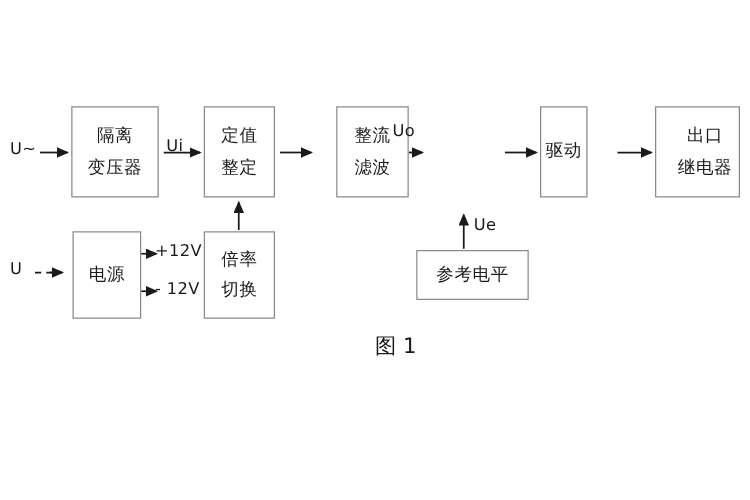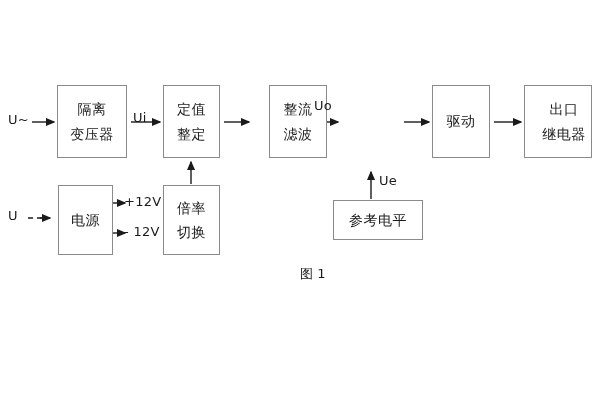--- a/index.html
+++ b/index.html
@@ -40,21 +40,21 @@
   }
   .lbl {
     position: absolute;
     font-size: 13px;
     white-space: nowrap;
     color: #1a1a1a;
     letter-spacing: 0.3px;
   }
   .caption {
     position: absolute;
-    font-size: 13px;
+    font-size: 17px;
     white-space: nowrap;
     color: #1a1a1a;
   }
   svg.wires {
     position: absolute;
     left: 0; top: 0;
     width: 600px;
     height: 400px;
     pointer-events: none;
   }
@@ -137,21 +137,21 @@
     <span class="cn">定值</span>
     <span class="cn">整定</span>
   </div>
 
   <div class="box" style="left:269px; top:85px; width:58px; height:73px;">
     <span class="cn">整流</span>
     <span class="cn">滤波</span>
   </div>
 
 
-  <div class="box" style="left:432px; top:85px; width:58px; height:73px;text-align:right;">
+  <div class="box" style="left:432px; top:85px; width:38px; height:73px;text-align:right;">
     <span class="cn">驱动</span>
   </div>
 
   <div class="box" style="left:524px; top:85px; width:68px; height:73px;padding-left:12px;">
     <span class="cn">出口</span>
     <span class="cn">继电器</span>
   </div>
 
   <div class="box" style="left:58px; top:185px; width:55px; height:70px;">
     <span class="cn">电源</span>

